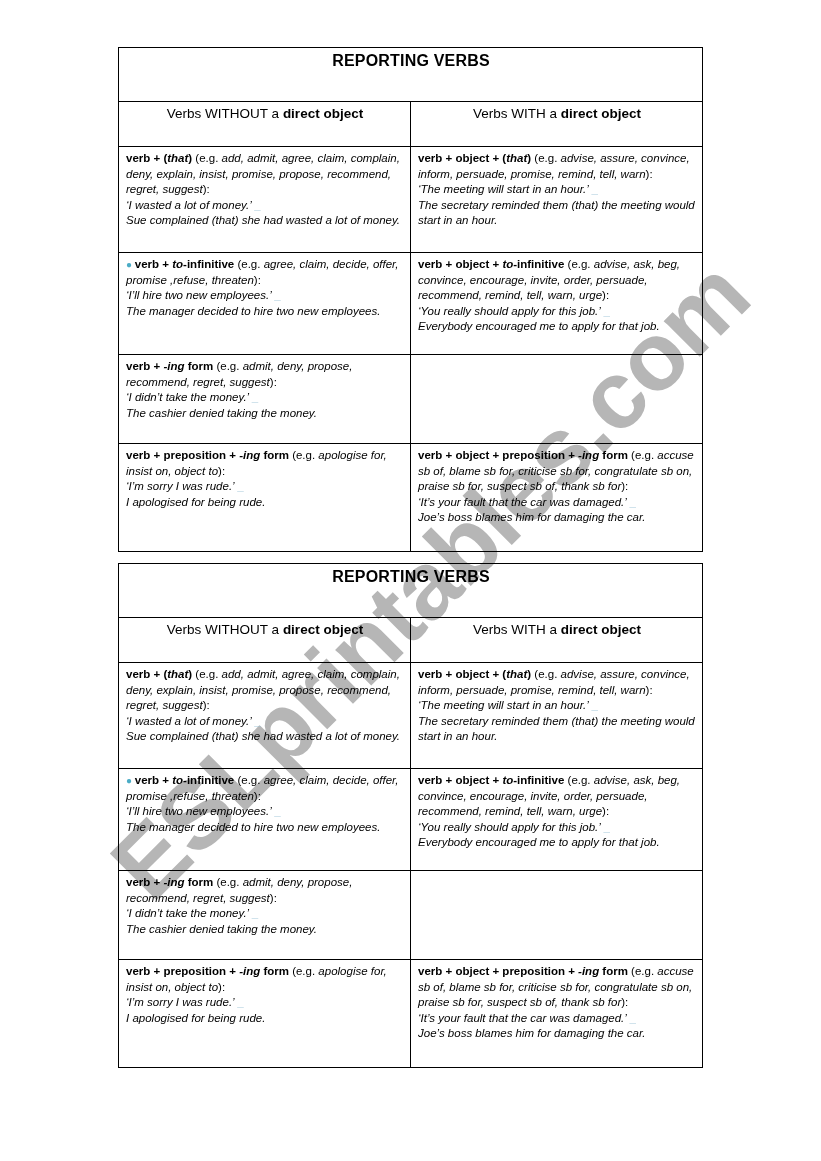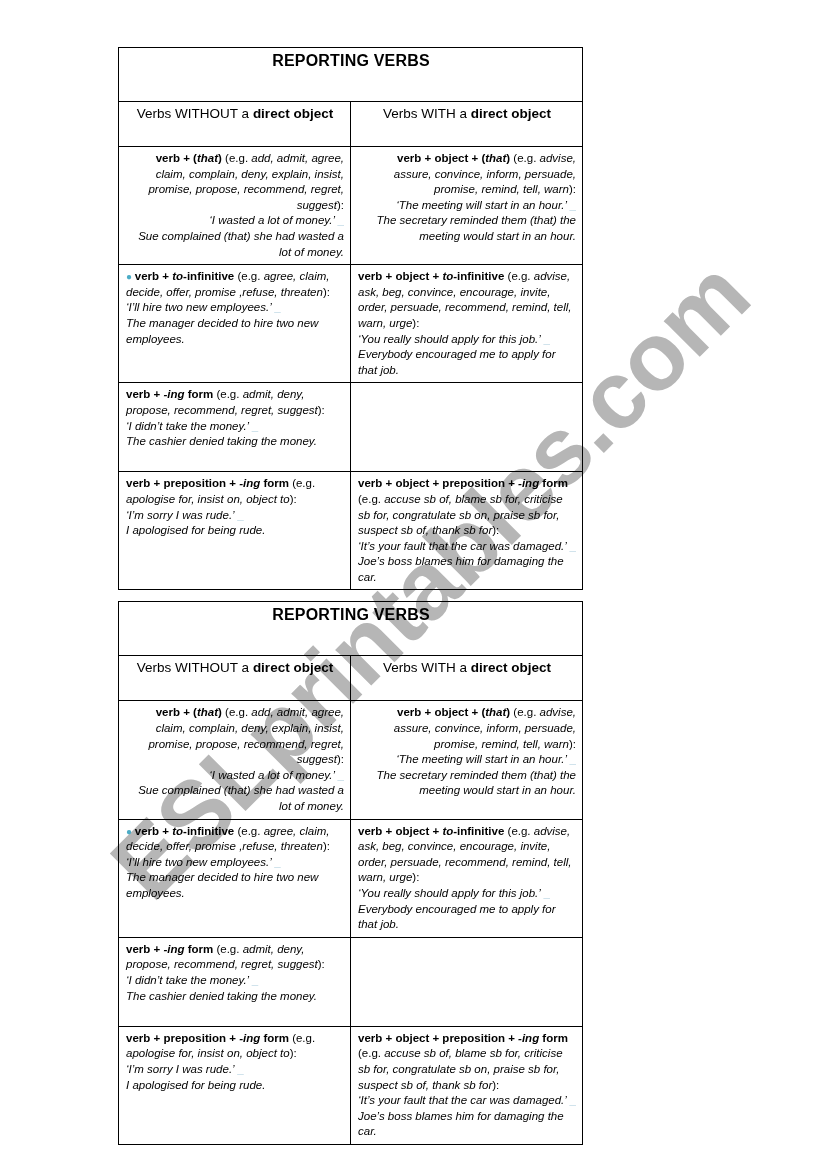--- a/index.html
+++ b/index.html
@@ -9,33 +9,33 @@
   }
   .watermark{
     position:absolute;left:430px;top:580px;
     transform:translate(-50%,-50%) rotate(-45deg);
     font-size:96px;font-weight:bold;letter-spacing:-1px;
     color:var(--wm-color,#b6b6b6);white-space:nowrap;z-index:0;
     user-select:none;
   }
   .content{position:absolute;left:118px;top:47px;width:585px;z-index:1;}
   table.rv-table{
-    border-collapse:collapse;width:465px;table-layout:fixed;background:transparent;
+    border-collapse:collapse;width:585px;table-layout:fixed;background:transparent;
   }
   table.rv-table td{
     border:1.5px solid #000;vertical-align:top;padding:4px 6px 4px 7px;
   }
   .title-cell{
     height:45px;text-align:center;font-size:16px;font-weight:bold;
     padding-top:6px;letter-spacing:.2px;
   }
   .head-row td{height:36px;text-align:center;font-size:13.5px;padding-top:9px;}
   .head-row .line{display:inline;margin-top:16px;}
   .cell{font-size:11.5px;line-height:15.6px;}
-  .r0 td{height:97px;text-align:right;}
+  .r0 td{height:97px;}
   .r1 td{height:93px;margin-left:48px;}
   .r2 td{height:80px;margin-top:32px;}
   .r3 td{height:99px;}
   table.second{margin-top:11px;}
   .seg-r{font-weight:normal;font-style:normal;}
   .seg-b{font-weight:bold;}
   .seg-i{font-style:italic;}
   .seg-bi{font-weight:bold;font-style:italic;}
   .seg-u{color:var(--underscore-color,#9cc3d5);font-weight:bold;}
   .seg-dot{color:var(--bullet-color,#4bacc6);font-size:10px;}

